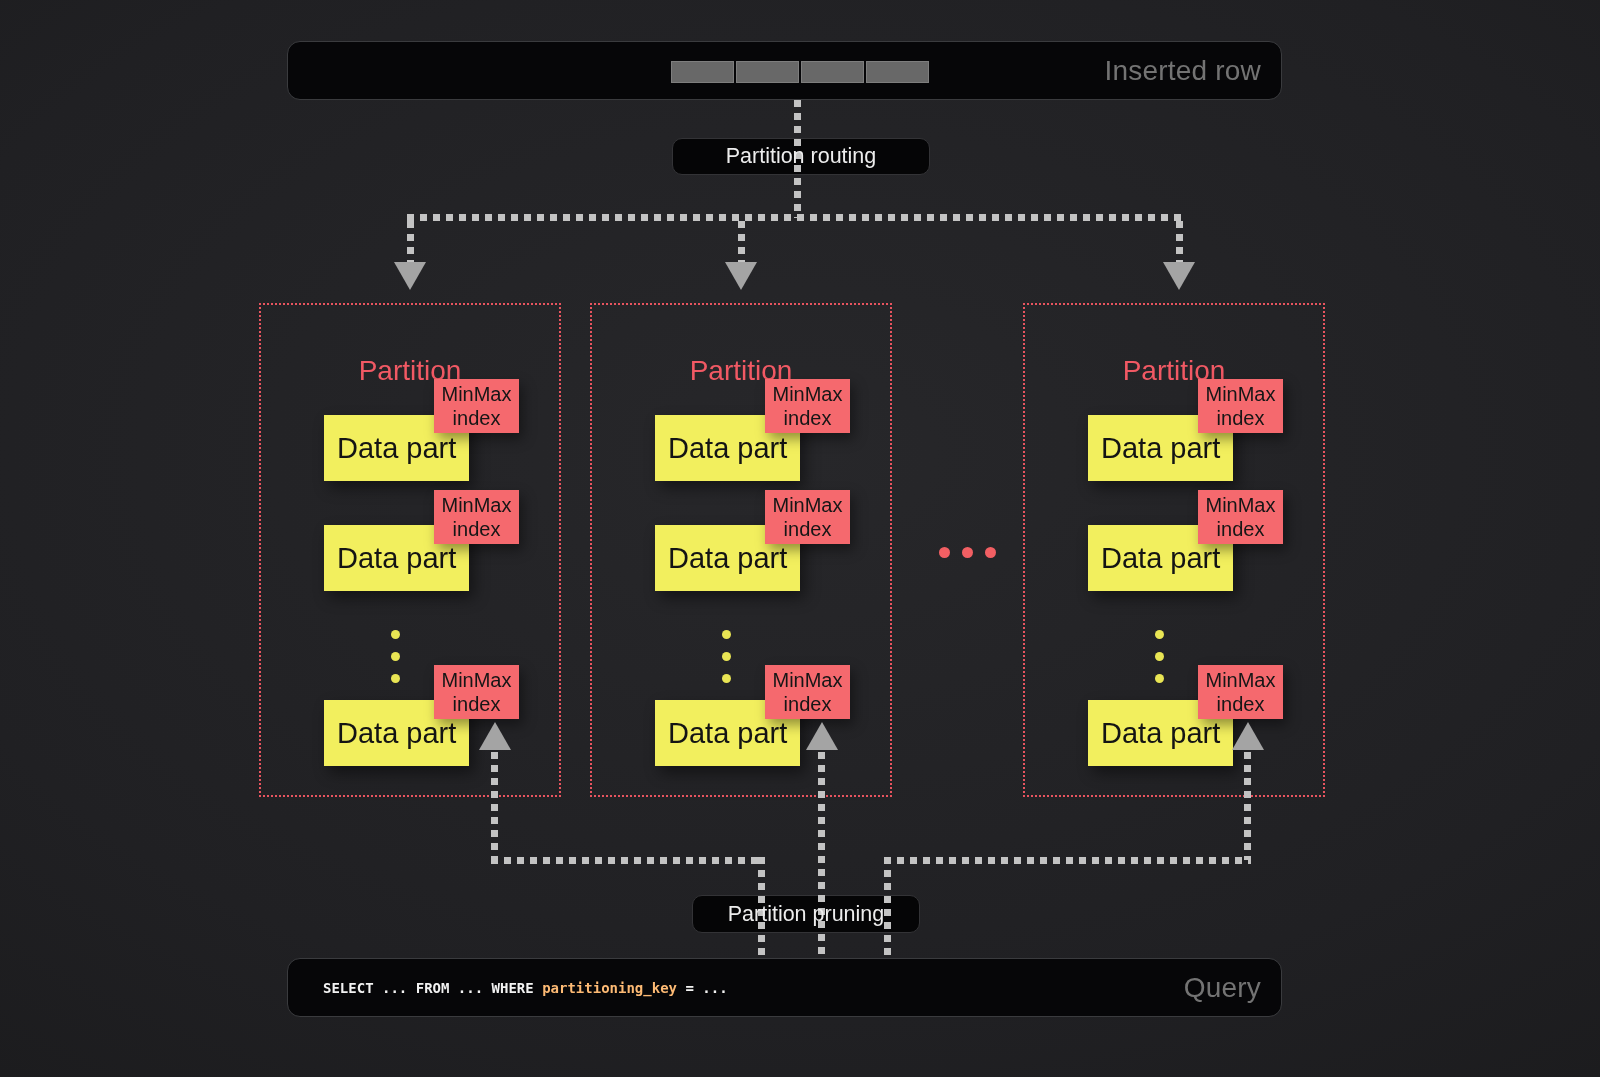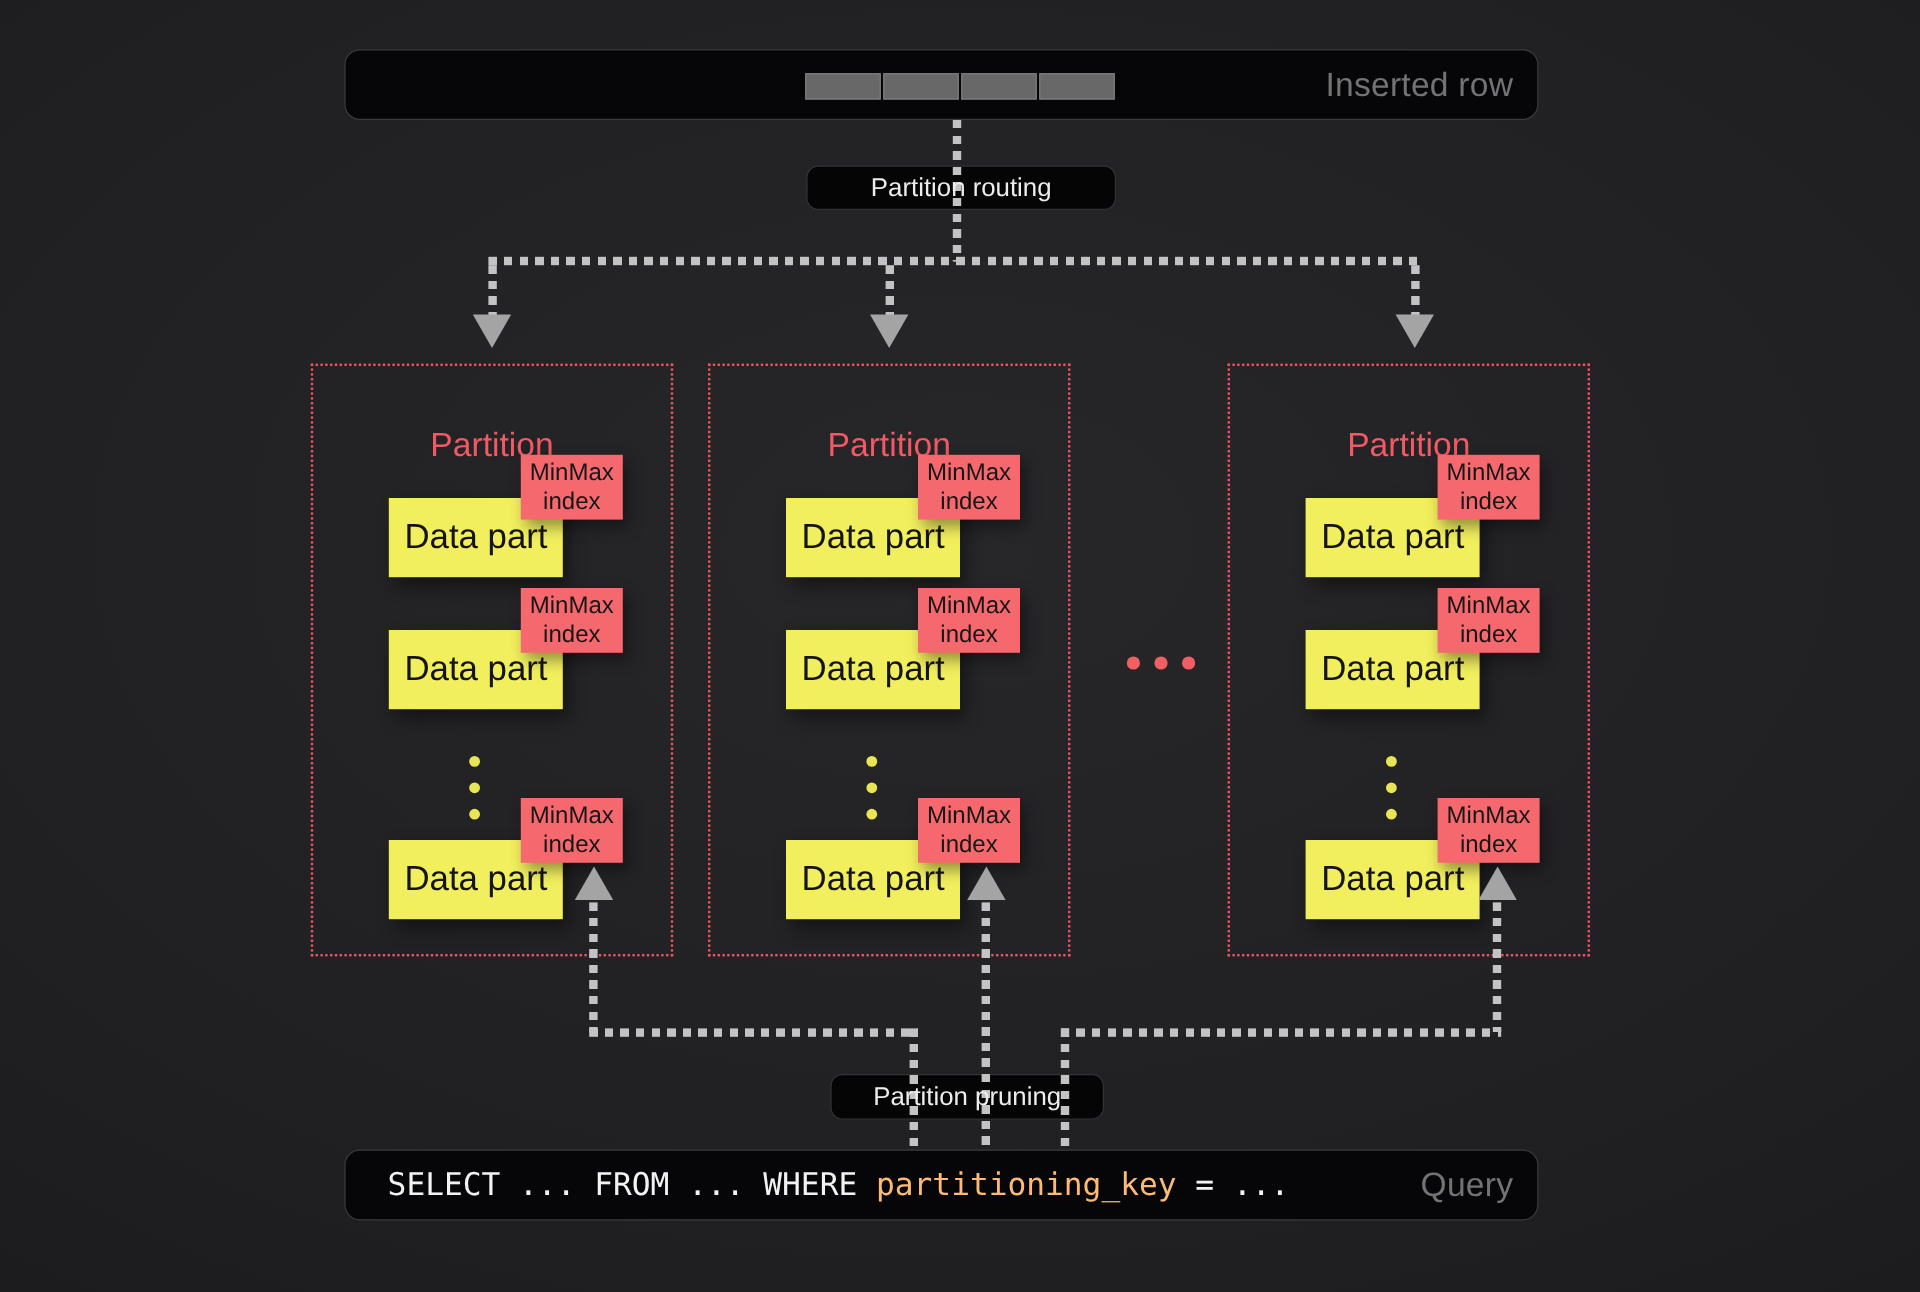--- a/index.html
+++ b/index.html
@@ -63,21 +63,21 @@
   }
   .dp1{top:110px}.dp2{top:220px}.dp3{top:395px}
   .mm1{top:74px}.mm2{top:185px}.mm3{top:360px}
   .ydot{position:absolute;left:130px;width:9px;height:9px;border-radius:50%;background:#e9e554;}
   .yd1{top:325px}.yd2{top:347px}.yd3{top:369px}
   .ellipsis{position:absolute;left:939px;top:547px;display:flex;gap:12px;}
   .rdot{width:11px;height:11px;border-radius:50%;background:#f25f63;}
   
   .code{
     position:absolute;left:35px;top:0;height:100%;display:flex;align-items:center;
-    font-family:"DejaVu Sans Mono", monospace;font-weight:normal;font-size:26px;
+    font-family:"DejaVu Sans Mono", monospace;font-weight:bold;font-size:14px;
     color:#f2f2f2;white-space:pre;
   }
   .code .key{color:#fdba74;}
 </style>
 </head>
 <body>
 
 <div class="canvas">
 
   <div class="panel top">

